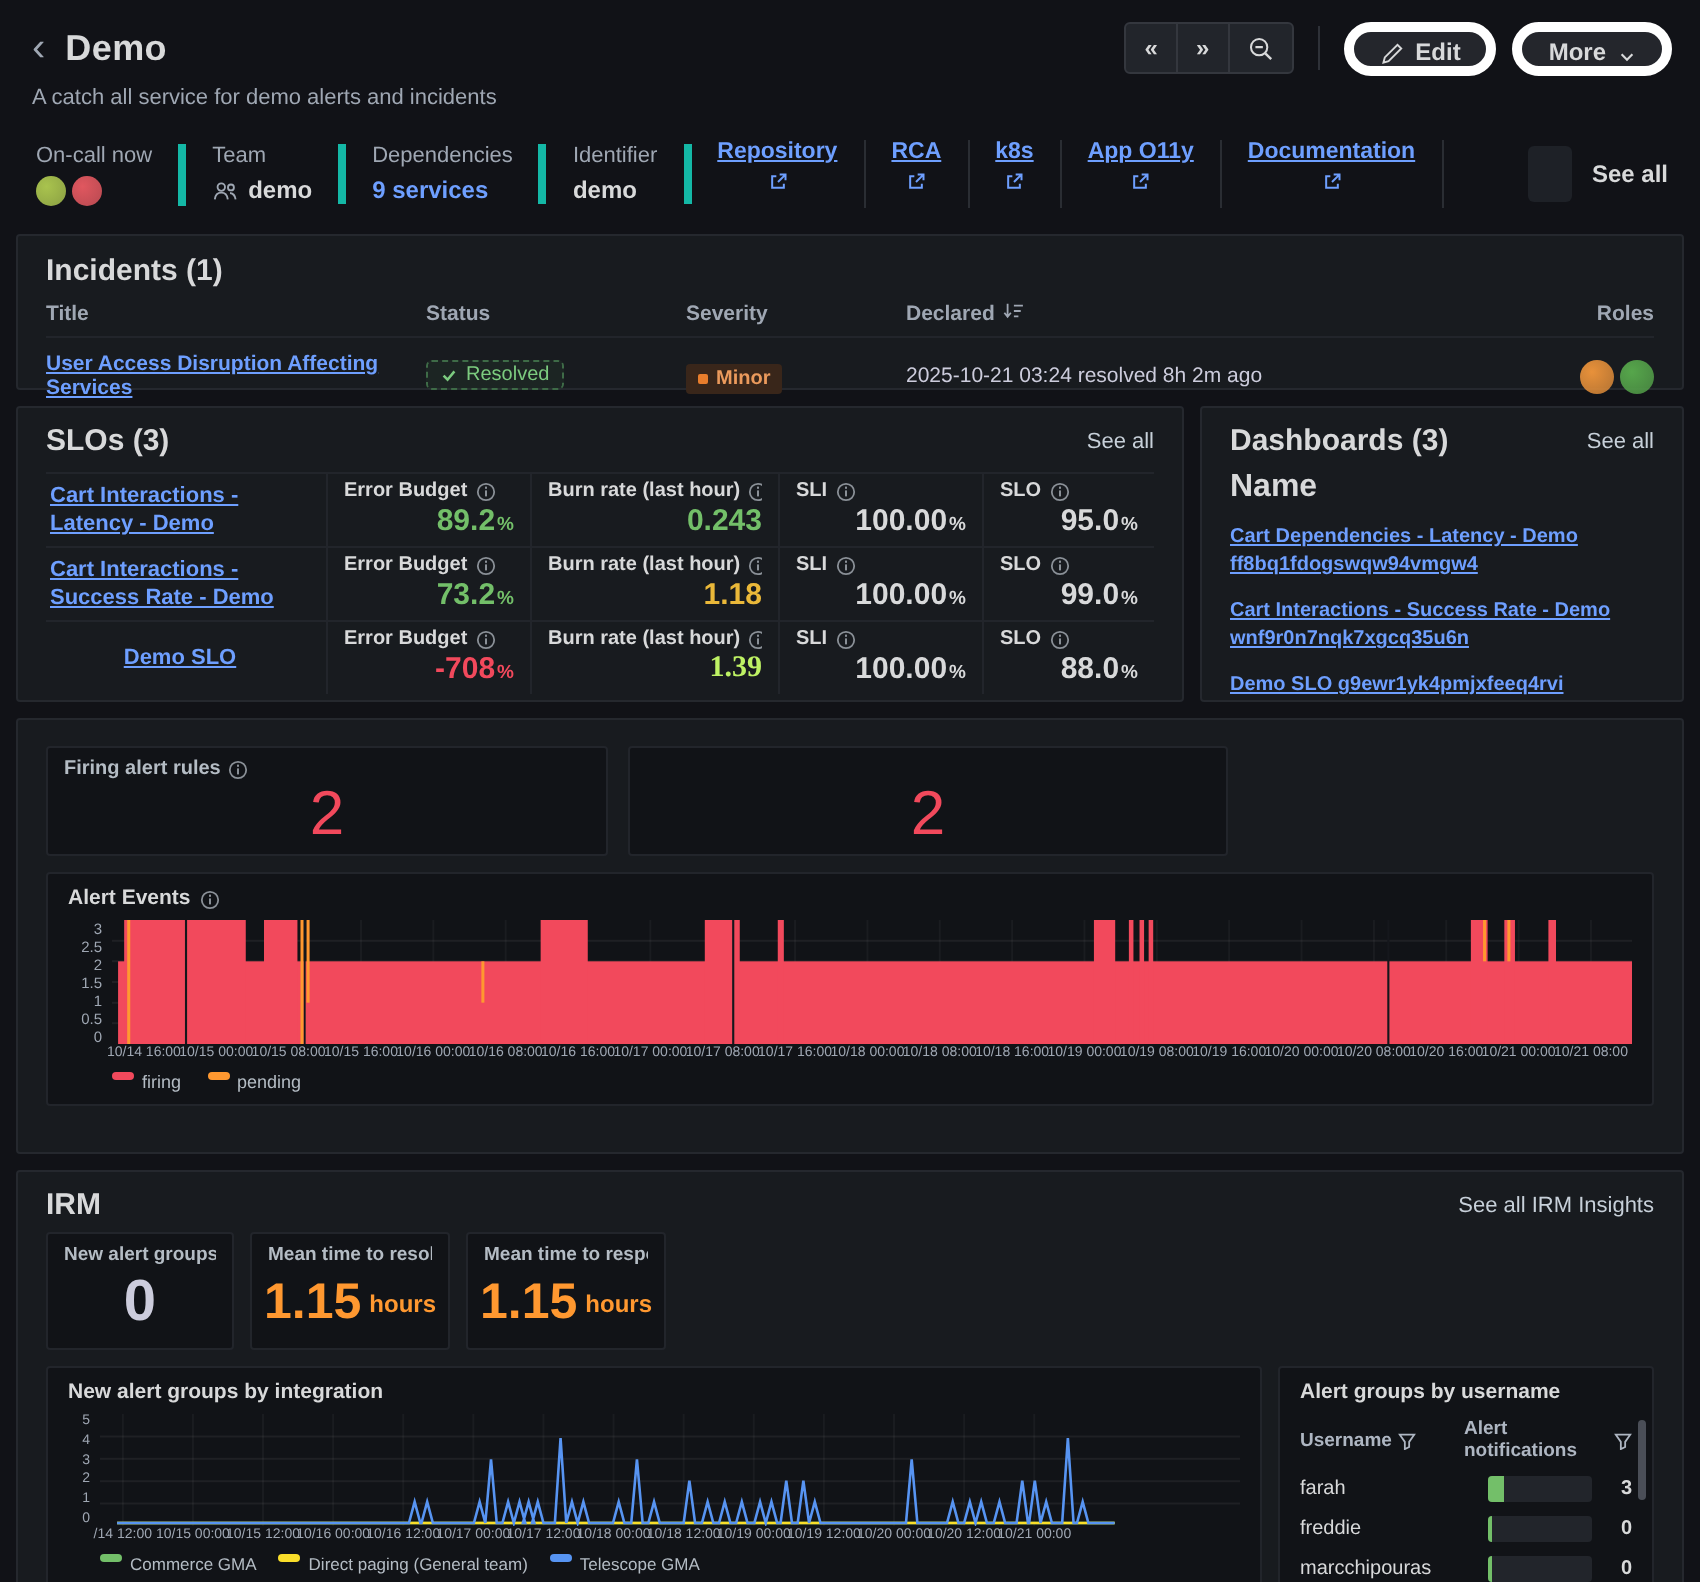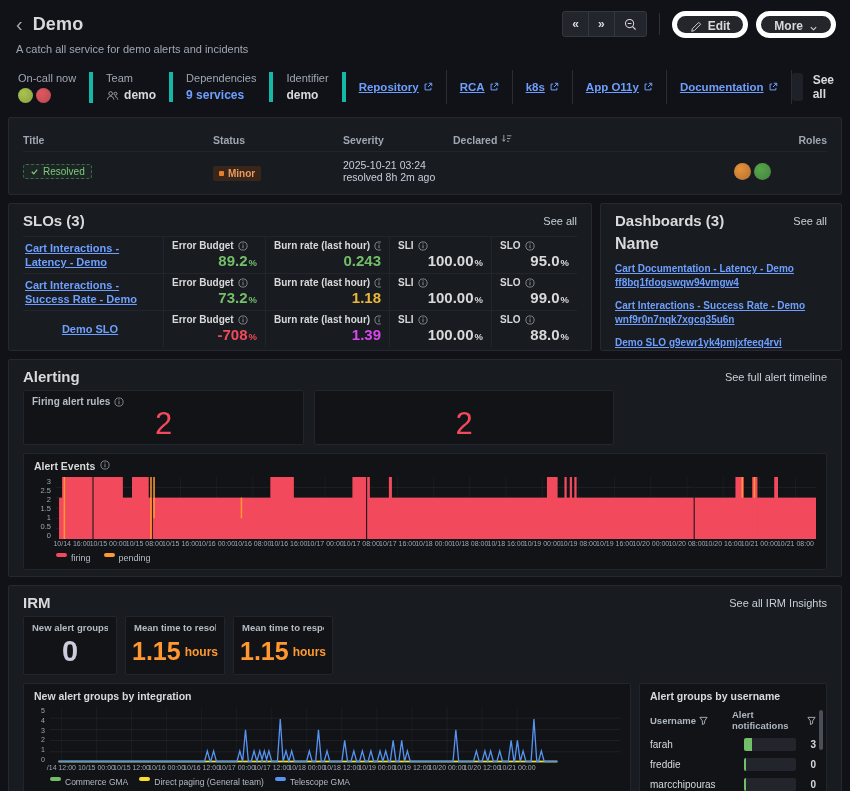--- a/index.html
+++ b/index.html
@@ -1,19 +1,19 @@
 <!DOCTYPE html>
 <html><head>
 <meta charset="utf-8">
 <style>
   * { margin:0; padding:0; box-sizing:border-box; }
   html,body { background:#111217; }
   body { width:850px; height:791px; overflow:hidden;
          font-family:"Liberation Sans","DejaVu Sans",sans-serif; color:#ccccdc; }
-  a { cursor:pointer; }
+  a { cursor:pointer;flex-direction:column; }
   .page { width:850px; height:791px; padding:8px; }
 
   
   .header-row { display:flex; align-items:center; gap:8px; height:32px; padding:0 6px; }
   .back { font-size:20px; color:#9fa7b3; line-height:1; padding:0 2px; cursor:pointer; }
   .title { font-size:18px; font-weight:600; color:#d8d9da; letter-spacing:.2px; }
   .spacer { flex:1; }
   .time-group { display:flex; align-items:stretch; height:26px; background:#22252b;
                 border:1px solid #34373e; border-radius:3px; overflow:hidden; }
   .tg { display:flex; align-items:center; gap:6px; padding:0 9px; font-size:12px; font-weight:600;
@@ -81,21 +81,21 @@
 
   
   .alerting { height:218px; padding:8px 14px; margin-bottom:8px; }
   .alert-stats { display:flex; gap:10px; margin-top:5px; }
   .stat-box { background:#111317; border:1px solid #22252b; border-radius:2px; height:55px; padding:5px 8px; position:relative; }
   .stat-box.w1 { width:281px; } .stat-box.w2 { width:300px; }
   .stat-label { font-size:10px; font-weight:600; color:#b4bcc4; display:flex; gap:4px; align-items:center; white-space:nowrap; overflow:hidden; }
   .stat-big { position:absolute; left:0; right:0; top:12px; bottom:0; display:flex; align-items:center; justify-content:center;
               font-size:31px; font-weight:500; color:#f2495c; }
   .events-box { margin-top:8px; background:#111317; border:1px solid #22252b; border-radius:2px; padding:6px 10px 3px; }
-  .chart-title { font-size:10.5px; font-weight:700; color:#d8d9da; display:flex; gap:5px; align-items:flex-start; margin-bottom:5px; }
+  .chart-title { font-size:10.5px; font-weight:700; color:#d8d9da; display:flex; gap:5px; align-items:flex-end; margin-bottom:5px; }
   .plot-wrap { display:flex; }
   .ylabels { width:22px; display:flex; flex-direction:column; justify-content:space-between; font-size:7.5px;
              color:#9fa7b3; text-align:right; padding-right:5px; }
   .plot { flex:1; position:relative; }
   .plot svg { position:absolute; inset:0; width:100%; height:100%; display:block; }
   .xlabels { position:relative; height:10px; margin-left:22px; font-size:7px; color:#9fa7b3; }
   .xlabels span { position:absolute; top:1px; transform:translateX(-50%); white-space:nowrap; }
   .legend { display:flex; gap:13px; margin:4px 0 3px 22px; align-items:center; }
   .legend .item { display:flex; gap:4px; }
   .legend .sw { width:11px; height:4px; border-radius:2px; display:inline-block; }
@@ -250,36 +250,38 @@
             </svg>
           </span>
         </a>
       </div>
     <div class="spacer"></div>
     <div class="ib-thumb"></div>
     <span class="see-all-top">See all</span>
   </div>
 
   <section class="panel incidents">
+    <div class="sec-title">Incidents (1)</div>
     <div class="inc-head">
       <span>Title</span>
       <span>Status</span>
       <span>Severity</span>
       <span class="with-icon">
         <span>Declared</span>
         <span class="info-i">
             <svg width="11" height="9" viewBox="0 0 12 10">
               <path d="M3 1v7M1.2 6L3 8.2 4.8 6" stroke="#9fa7b3" fill="none"></path>
               <path d="M6.5 2h5M6.5 5h3.8M6.5 8h2.5" stroke="#9fa7b3"></path>
             </svg>
           </span>
       </span>
       <span class="right">Roles</span>
     </div>
     <div class="inc-row">
+      <a class="link inc-title">User Access Disruption Affecting Services</a>
       <span><span class="badge-resolved">
         <span class="info-i">
               <svg width="9" height="9" viewBox="0 0 10 10">
                 <path d="M2 5.3l2.2 2.3L8 3" stroke="#7ccb7f" stroke-width="1.4" fill="none"></path>
               </svg>
             </span>
         <span>Resolved</span>
           </span></span>
       <span><span class="badge-minor">
         <span class="sq"></span>
@@ -435,21 +437,21 @@
               <div class="slo-cell-label">
                 <span>Burn rate (last hour)</span>
                 <span class="info-i">
                   <svg width="10" height="10" viewBox="0 0 10 10">
                     <circle cx="5" cy="5" r="4.1" stroke="#8a9097" fill="none" stroke-width=".9"></circle>
                     <rect x="4.5" y="4.2" width="1" height="3" fill="#8a9097"></rect>
                     <rect x="4.5" y="2.3" width="1" height="1.1" fill="#8a9097"></rect>
                   </svg>
                 </span>
               </div>
-              <div class="slo-cell-value" style="color: #d946ef;"><span>1.39</span></div>
+              <div class="slo-cell-value" style="color: #bef264; font-family: Liberation Serif, serif;"><span>1.39</span></div>
             </div>
             <div class="slo-cell">
               <div class="slo-cell-label">
                 <span>SLI</span>
                 <span class="info-i">
                   <svg width="10" height="10" viewBox="0 0 10 10">
                     <circle cx="5" cy="5" r="4.1" stroke="#8a9097" fill="none" stroke-width=".9"></circle>
                     <rect x="4.5" y="4.2" width="1" height="3" fill="#8a9097"></rect>
                     <rect x="4.5" y="2.3" width="1" height="1.1" fill="#8a9097"></rect>
                   </svg>
@@ -473,32 +475,28 @@
           </div>
         </div>
     </section>
     <section class="panel dashboards">
       <div class="panel-head">
         <span class="sec-title">Dashboards (3)</span>
         <a class="see-link">See all</a>
       </div>
       <div class="dash-name-h">Name</div>
       <div id="dash-links">
-          <a class="dash-link">Cart Documentation - Latency - Demo ff8bq1fdogswqw94vmgw4</a>
+          <a class="dash-link">Cart Dependencies - Latency - Demo ff8bq1fdogswqw94vmgw4</a>
           <a class="dash-link">Cart Interactions - Success Rate - Demo wnf9r0n7nqk7xgcq35u6n</a>
           <a class="dash-link">Demo SLO g9ewr1yk4pmjxfeeq4rvi</a>
         </div>
     </section>
   </div>
 
   <section class="panel alerting">
-    <div class="panel-head">
-      <span class="sec-title">Alerting</span>
-      <a class="see-link">See full alert timeline</a>
-    </div>
     <div class="alert-stats">
       <div class="stat-box w1">
         <div class="stat-label">
             <span>Firing alert rules</span>
           <span class="info-i">
               <svg width="10" height="10" viewBox="0 0 10 10">
                 <circle cx="5" cy="5" r="4.1" stroke="#8a9097" fill="none" stroke-width=".9"></circle>
                 <rect x="4.5" y="4.2" width="1" height="3" fill="#8a9097"></rect>
                 <rect x="4.5" y="2.3" width="1" height="1.1" fill="#8a9097"></rect>
               </svg>

